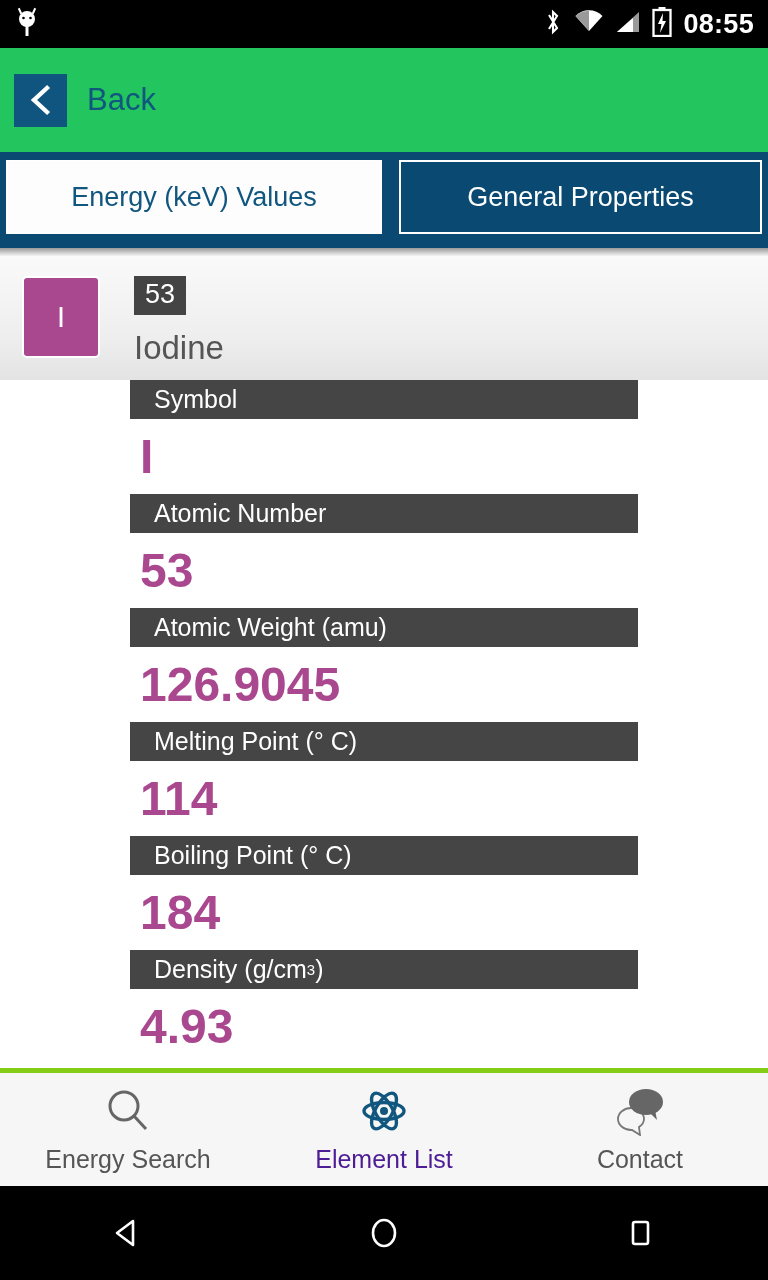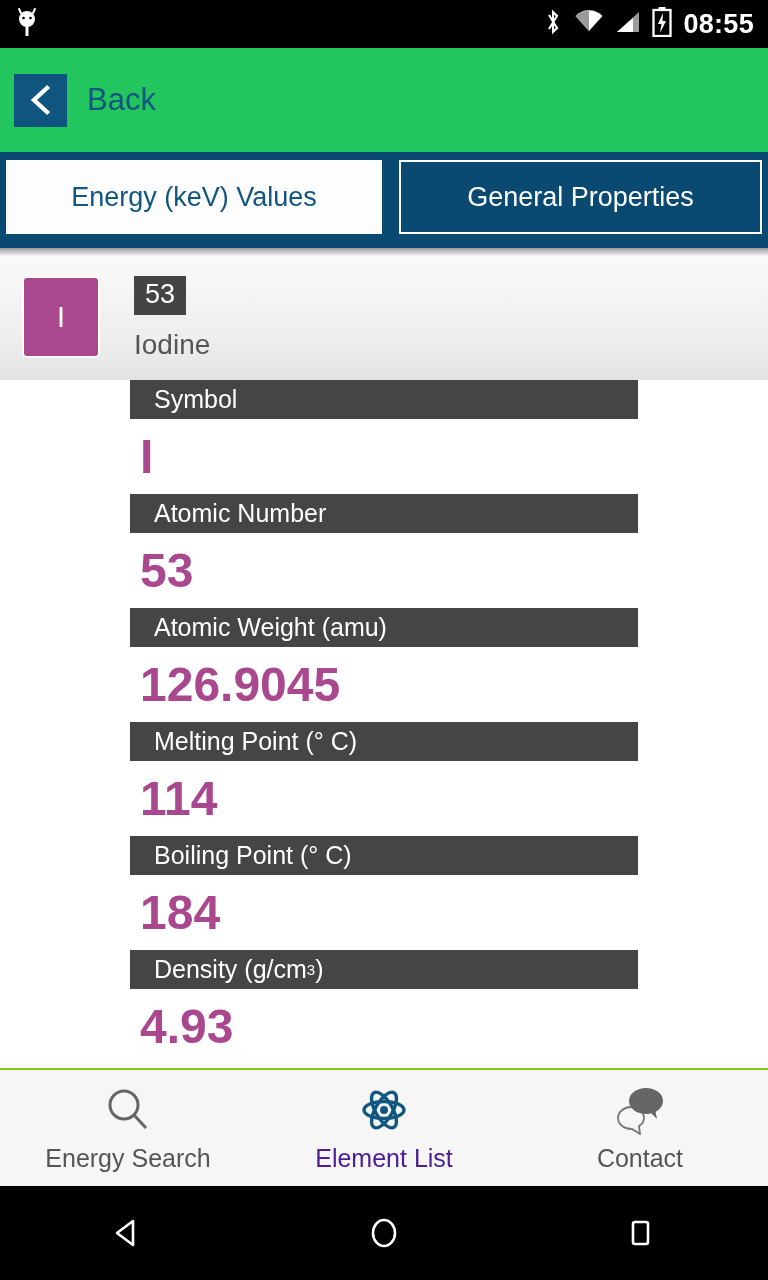--- a/index.html
+++ b/index.html
@@ -68,21 +68,21 @@
   .el-tile{
     width:78px; height:82px; background:#a9488f; border:2px solid #ffffff;
     border-radius:5px; display:flex; align-items:center; justify-content:center;
     color:#ffffff; font-size:29px; flex:0 0 auto;
   }
   .el-info{ margin-left:34px; display:flex; flex-direction:column; }
   .el-num{
     align-self:flex-start; background:#444444; color:#ffffff;
     font-size:27px; padding:3px 11px 5px 11px;
   }
-  .el-name{ color:#555555; font-size:28px; margin-top:14px;text-align:right; }
+  .el-name{ color:#555555; font-size:33px; margin-top:14px;text-align:right; }
 
   
   .propwrap{
     position:absolute; top:380px; left:0; width:768px; height:688px;
     background:#ffffff; overflow:hidden;
   }
   .prop-row{ padding:0; }
   .prop-label{
     margin:0 0 0 130px; width:508px; height:39px; background:#454545;
     color:#ffffff; font-size:25px; display:flex; align-items:center;
@@ -91,21 +91,21 @@
   .prop-label sup{ font-size:15px; vertical-align:super; }
   .prop-value{
     margin:0 0 0 140px; color:#a9488f; font-size:48px; font-weight:bold;
     line-height:1.16; height:75px; display:flex; align-items:center;
   }
   .prop-value.sym{ font-weight:bold; }
 
   
   .bottomnav{
     position:absolute; top:1068px; left:0; width:768px; height:118px;
-    background:#f6f6f6; border-top:2px solid #84cc16;
+    background:#f6f6f6; border-top:5px solid #84cc16;
     display:flex; align-items:center;
   }
   .nav-item{
     flex:1 1 0; height:100%; display:flex; flex-direction:column;
     align-items:center; justify-content:center; cursor:pointer; gap:8px;
   }
   .nav-ico{ height:52px; display:flex; align-items:center; justify-content:center; }
   .nav-label{ font-size:25px; color:#555555; }
   .nav-item.active .nav-label{ color:#4c1d95; }
 

